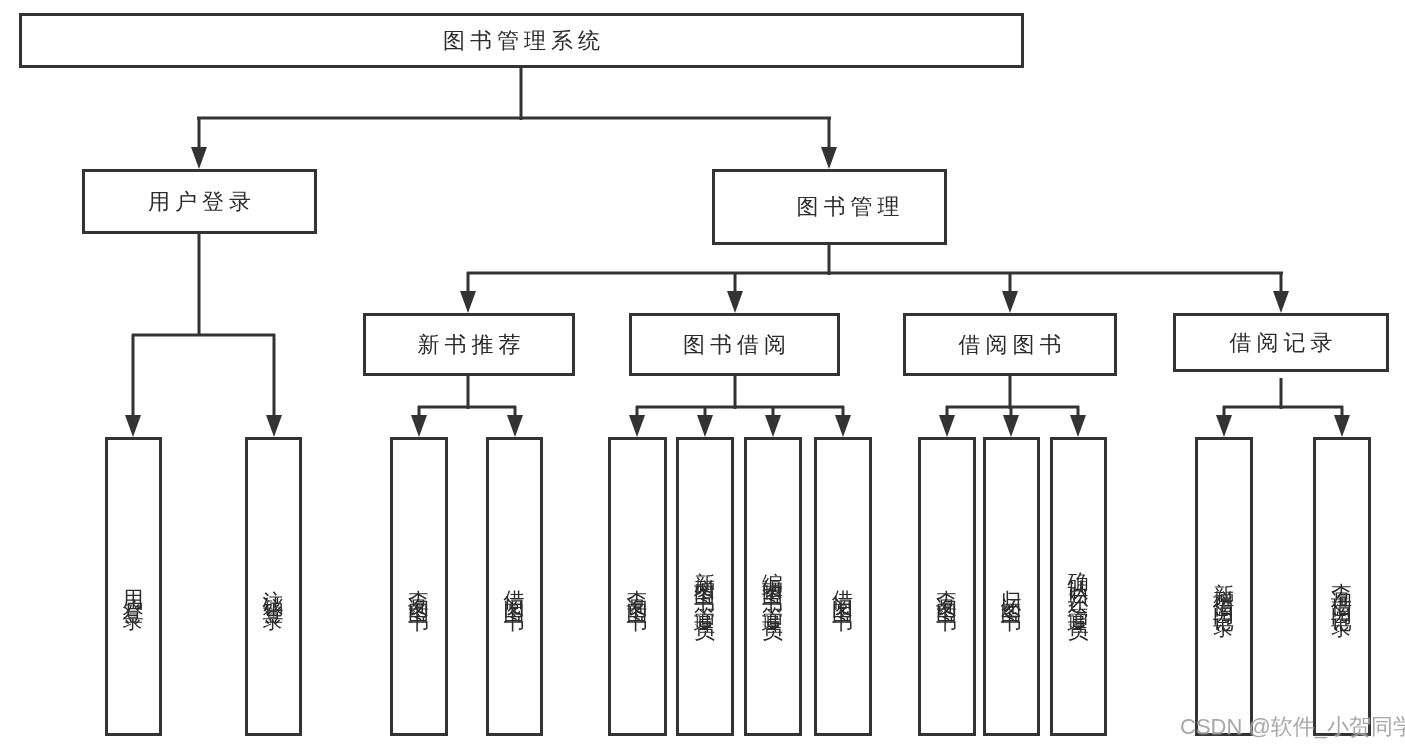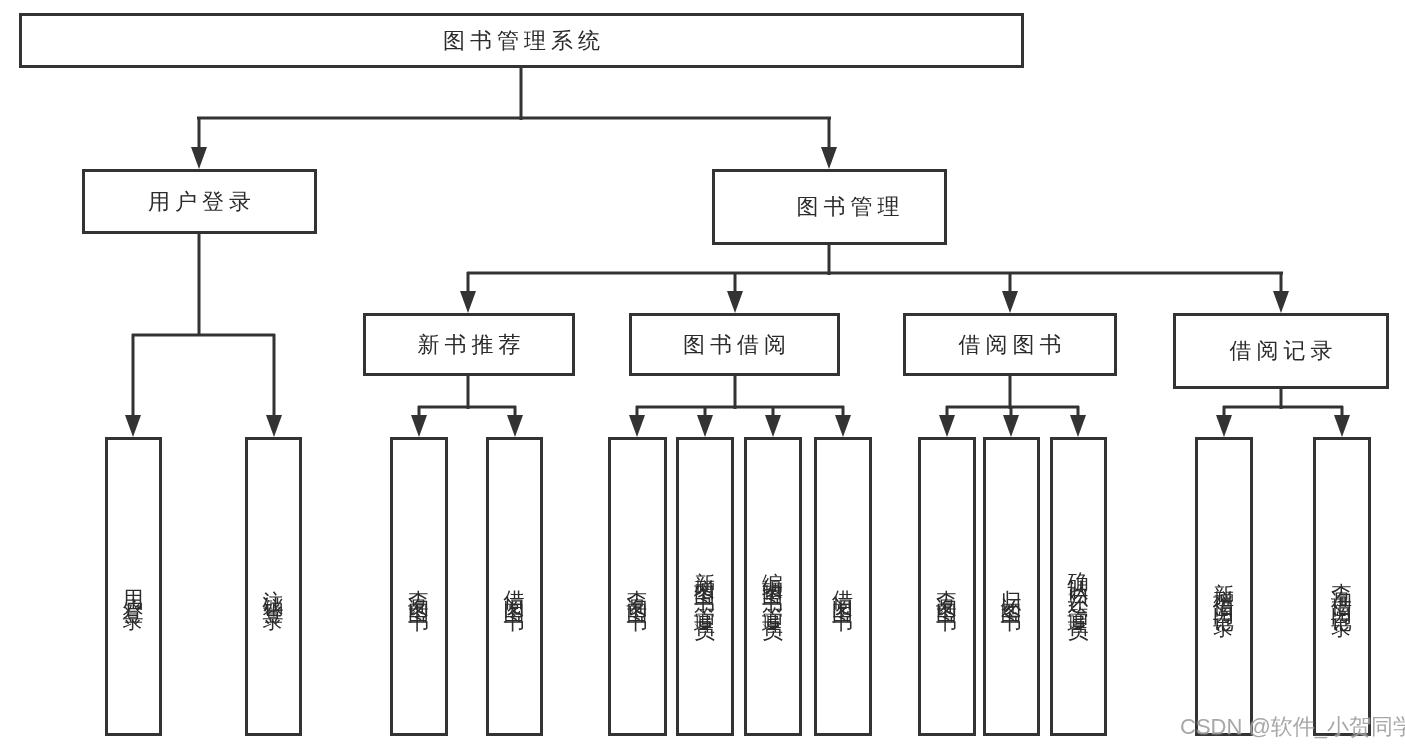--- a/index.html
+++ b/index.html
@@ -129,21 +129,21 @@
 
   <div class="node h" style="left:363px; top:313px; width:212px; height:63px;font-family:Liberation Serif, serif;">
     <span>新书推荐</span>
   </div>
   <div class="node h" style="left:629px; top:313px; width:211px; height:63px;text-align:center;">
     <span>图书借阅</span>
   </div>
   <div class="node h" style="left:903px; top:313px; width:214px; height:63px;">
     <span>借阅图书</span>
   </div>
-  <div class="node h" style="left:1173px; top:313px; width:216px; height:76px;">
+  <div class="node h" style="left:1173px; top:313px; width:216px; height:59px;">
     <span>借阅记录</span>
   </div>
 
   <div class="node v" style="left:105px; top:437px; width:57px; height:299px;">
     <span>用户登录</span>
   </div>
   <div class="node v" style="left:245px; top:437px; width:57px; height:299px;">
     <span>注销登录</span>
   </div>
 

